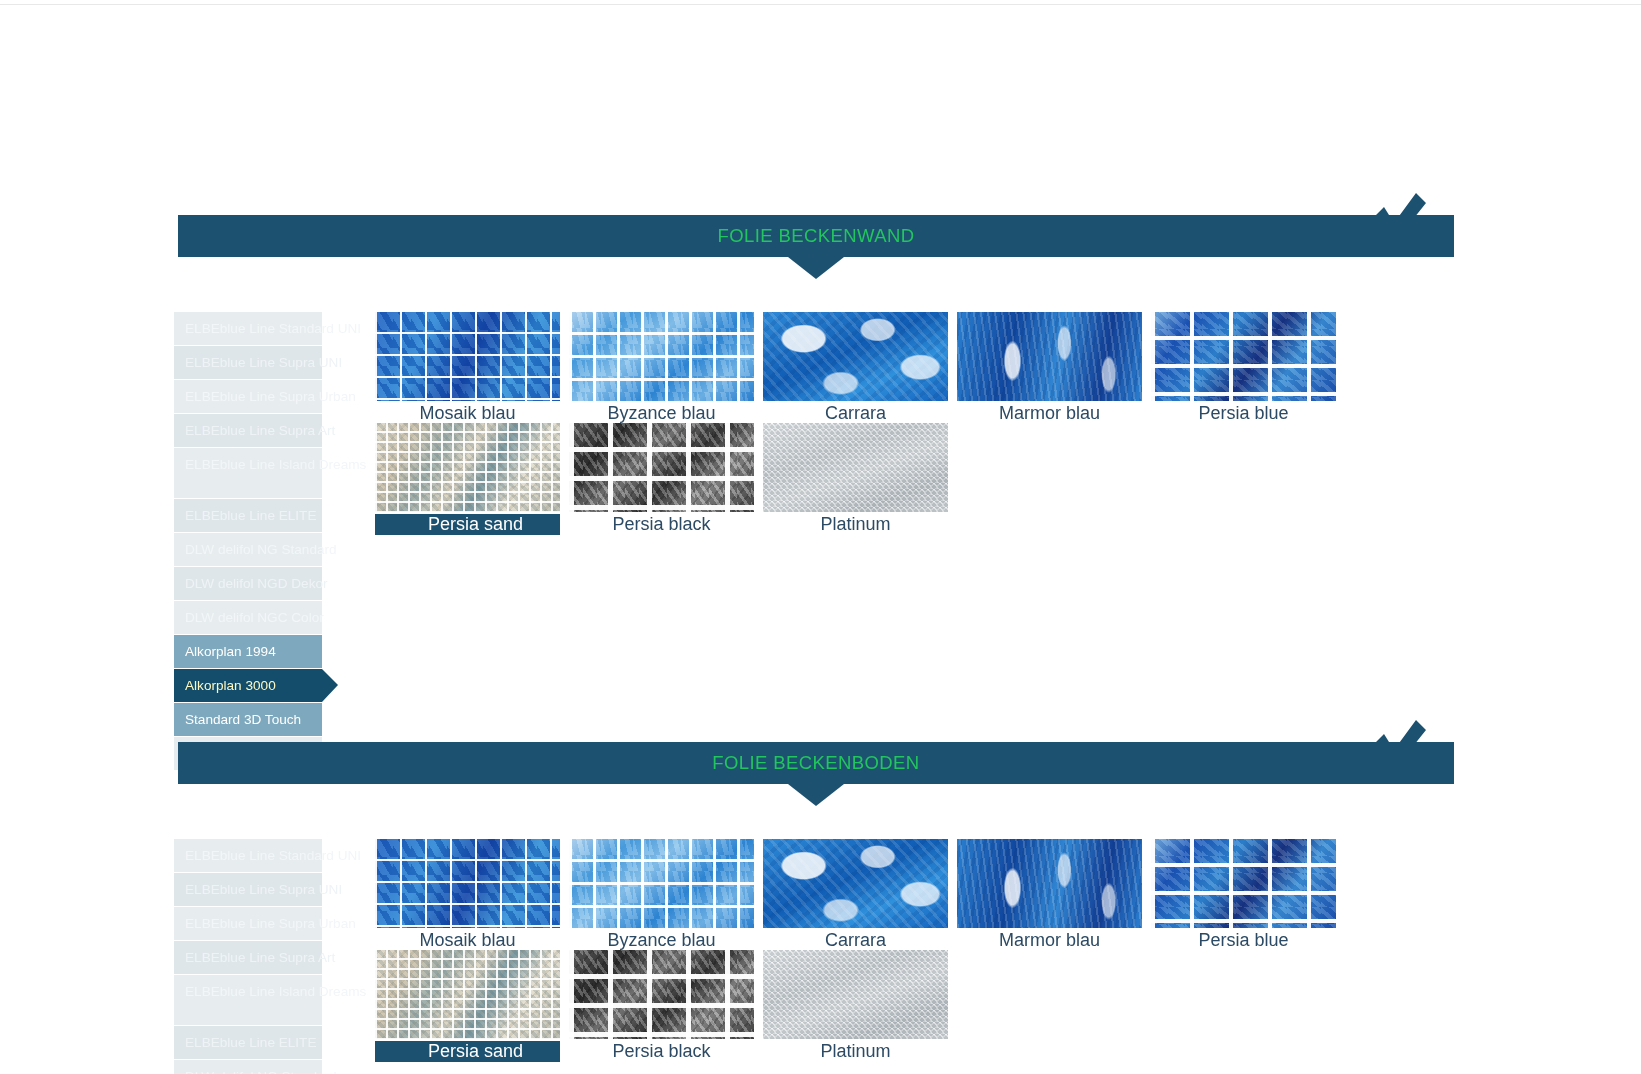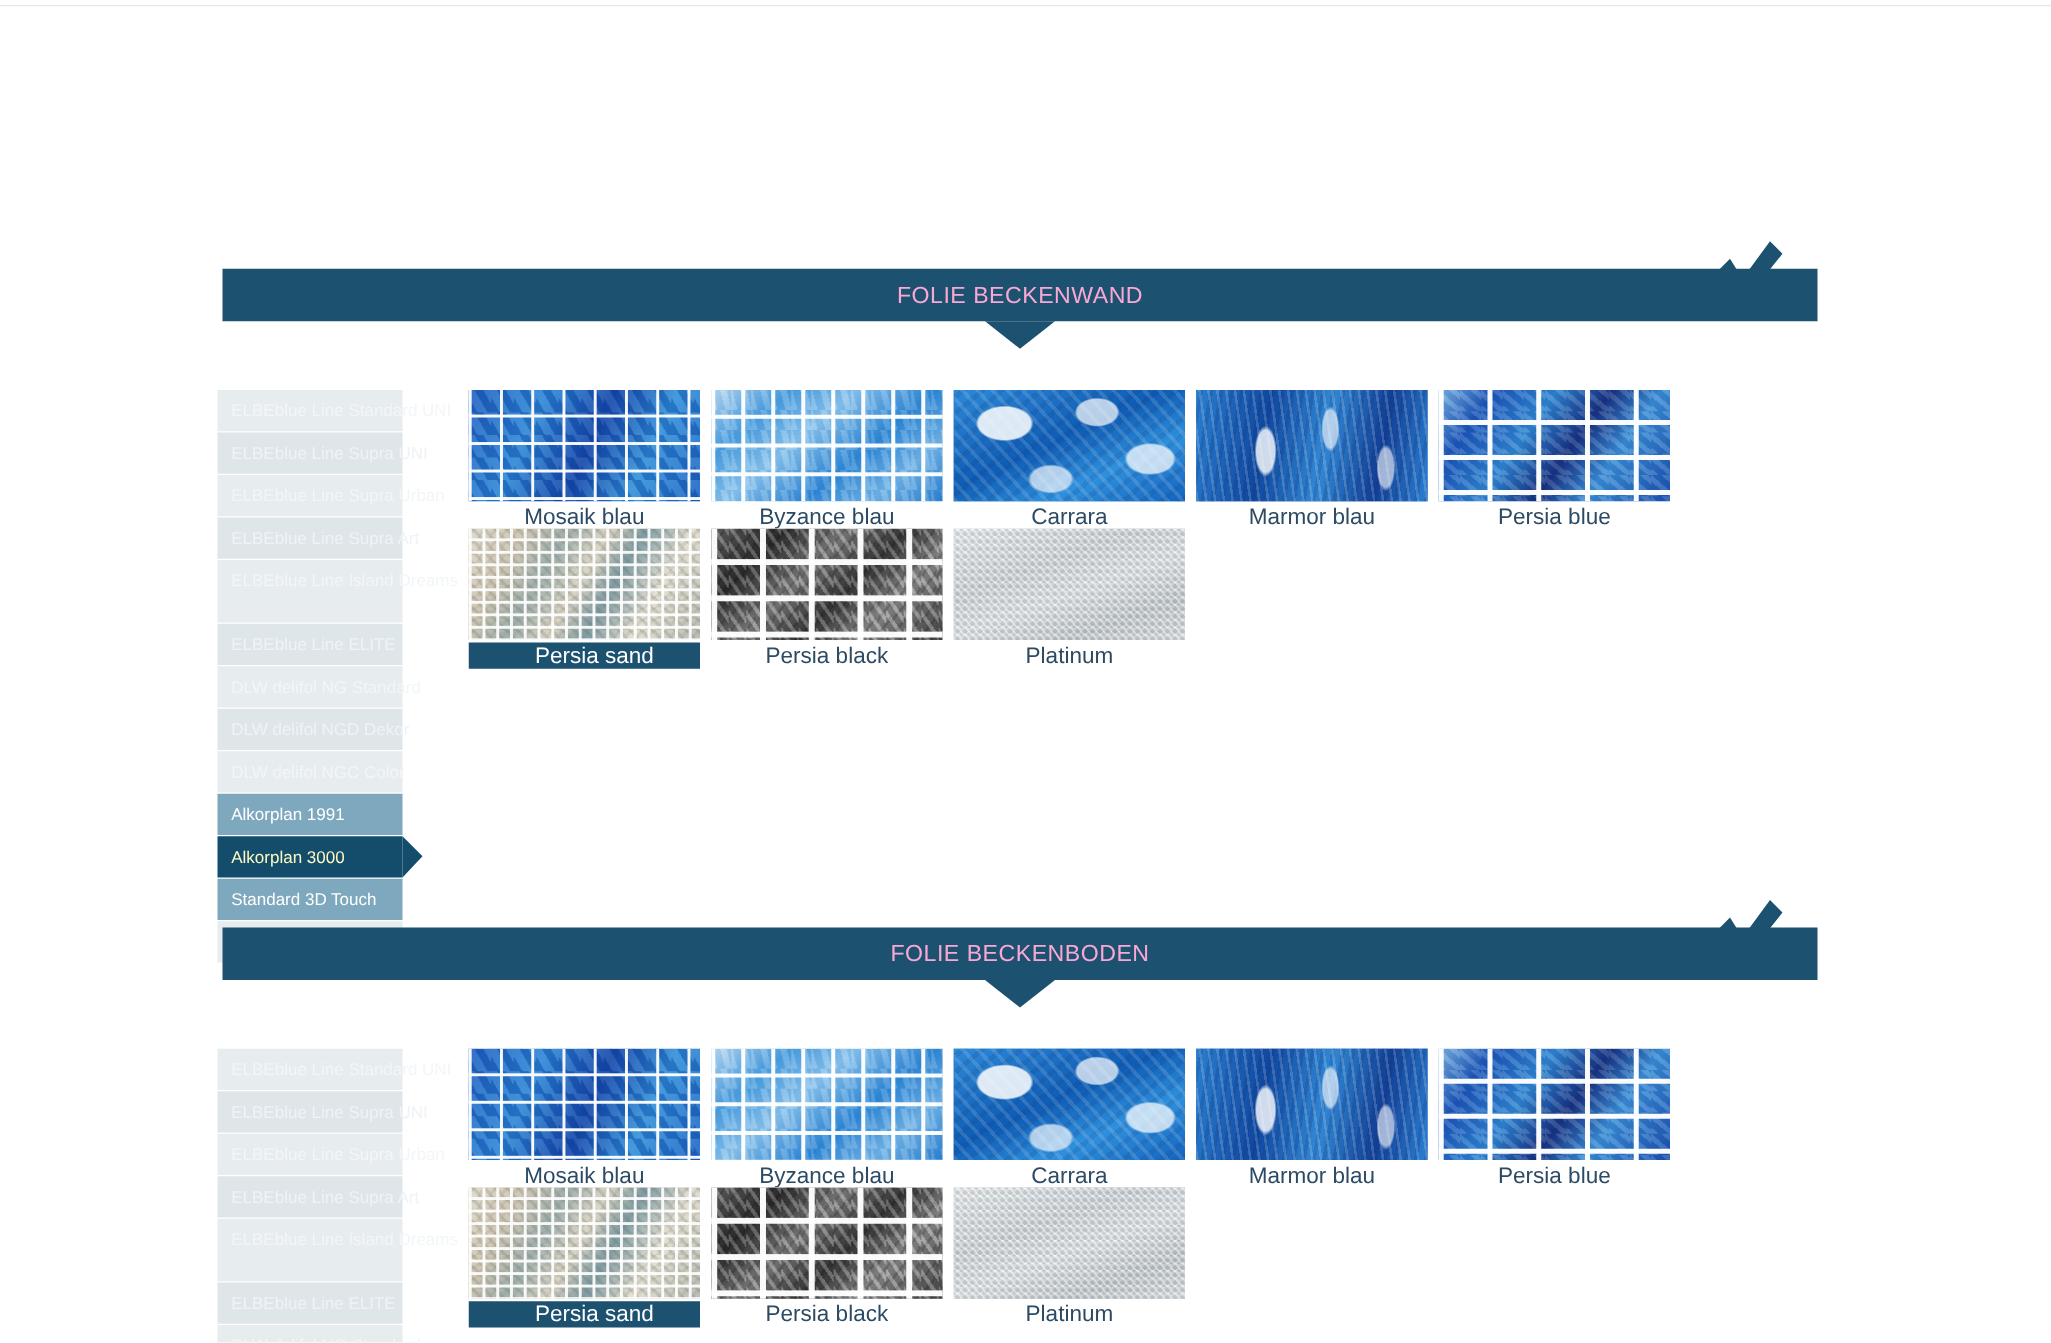--- a/index.html
+++ b/index.html
@@ -41,21 +41,21 @@
   
   .section { position:absolute; left:0; width:1641px; }
   .bar-wrap { position:relative; height:42px; }
   .bar {
     position:absolute; left:178px; width:1276px; height:42px;
     background:#1d5170;
   }
   .bar-title {
     position:absolute; left:0; right:0; top:0; height:42px;
     line-height:42px; text-align:center;
-    color:#f9a8d4; font-size:18.5px; letter-spacing:.4px;
+    color:#22c55e; font-size:18.5px; letter-spacing:.4px;
     font-family:"Liberation Sans", sans-serif;
   }
   .bar-notch {
     position:absolute; left:50%; transform:translateX(-50%);
     bottom:-22px; width:0; height:0;
     border-left:28px solid transparent; border-right:28px solid transparent;
     border-top:22px solid #1d5170;
   }
   .bar-check {
     position:absolute; right:24px; top:-24px; width:60px; height:56px;
@@ -197,21 +197,21 @@
           <div class="side-item ghost2"><span class="lbl">ELBEblue Line Supra UNI</span></div>
           <div class="side-item ghost"><span class="lbl">ELBEblue Line Supra Urban</span></div>
           <div class="side-item ghost2"><span class="lbl">ELBEblue Line Supra Art</span></div>
           <div class="side-item ghost tall">
             <span class="lbl">ELBEblue Line Island Dreams</span>
           </div>
           <div class="side-item ghost2"><span class="lbl">ELBEblue Line ELITE</span></div>
           <div class="side-item ghost"><span class="lbl">DLW delifol NG Standard</span></div>
           <div class="side-item ghost2"><span class="lbl">DLW delifol NGD Dekor</span></div>
           <div class="side-item ghost"><span class="lbl">DLW delifol NGC Color</span></div>
-          <div class="side-item teal"><span class="lbl">Alkorplan 1991</span></div>
+          <div class="side-item teal"><span class="lbl">Alkorplan 1994</span></div>
           <div class="side-item active"><span class="lbl">Alkorplan 3000</span><span class="side-arrow"></span></div>
           <div class="side-item teal"><span class="lbl">Standard 3D Touch</span></div>
           <div class="side-item ghost"><span class="lbl">Alkorplan Extreme</span></div>
         </div>
       <div class="swatches" style="top:55px;">
           <div class="srow">
             <div class="swatch" style="left: 0px;">
               <div class="tex tex-mosaik"></div>
               <div class="slabel">Mosaik blau</div>
             </div>

